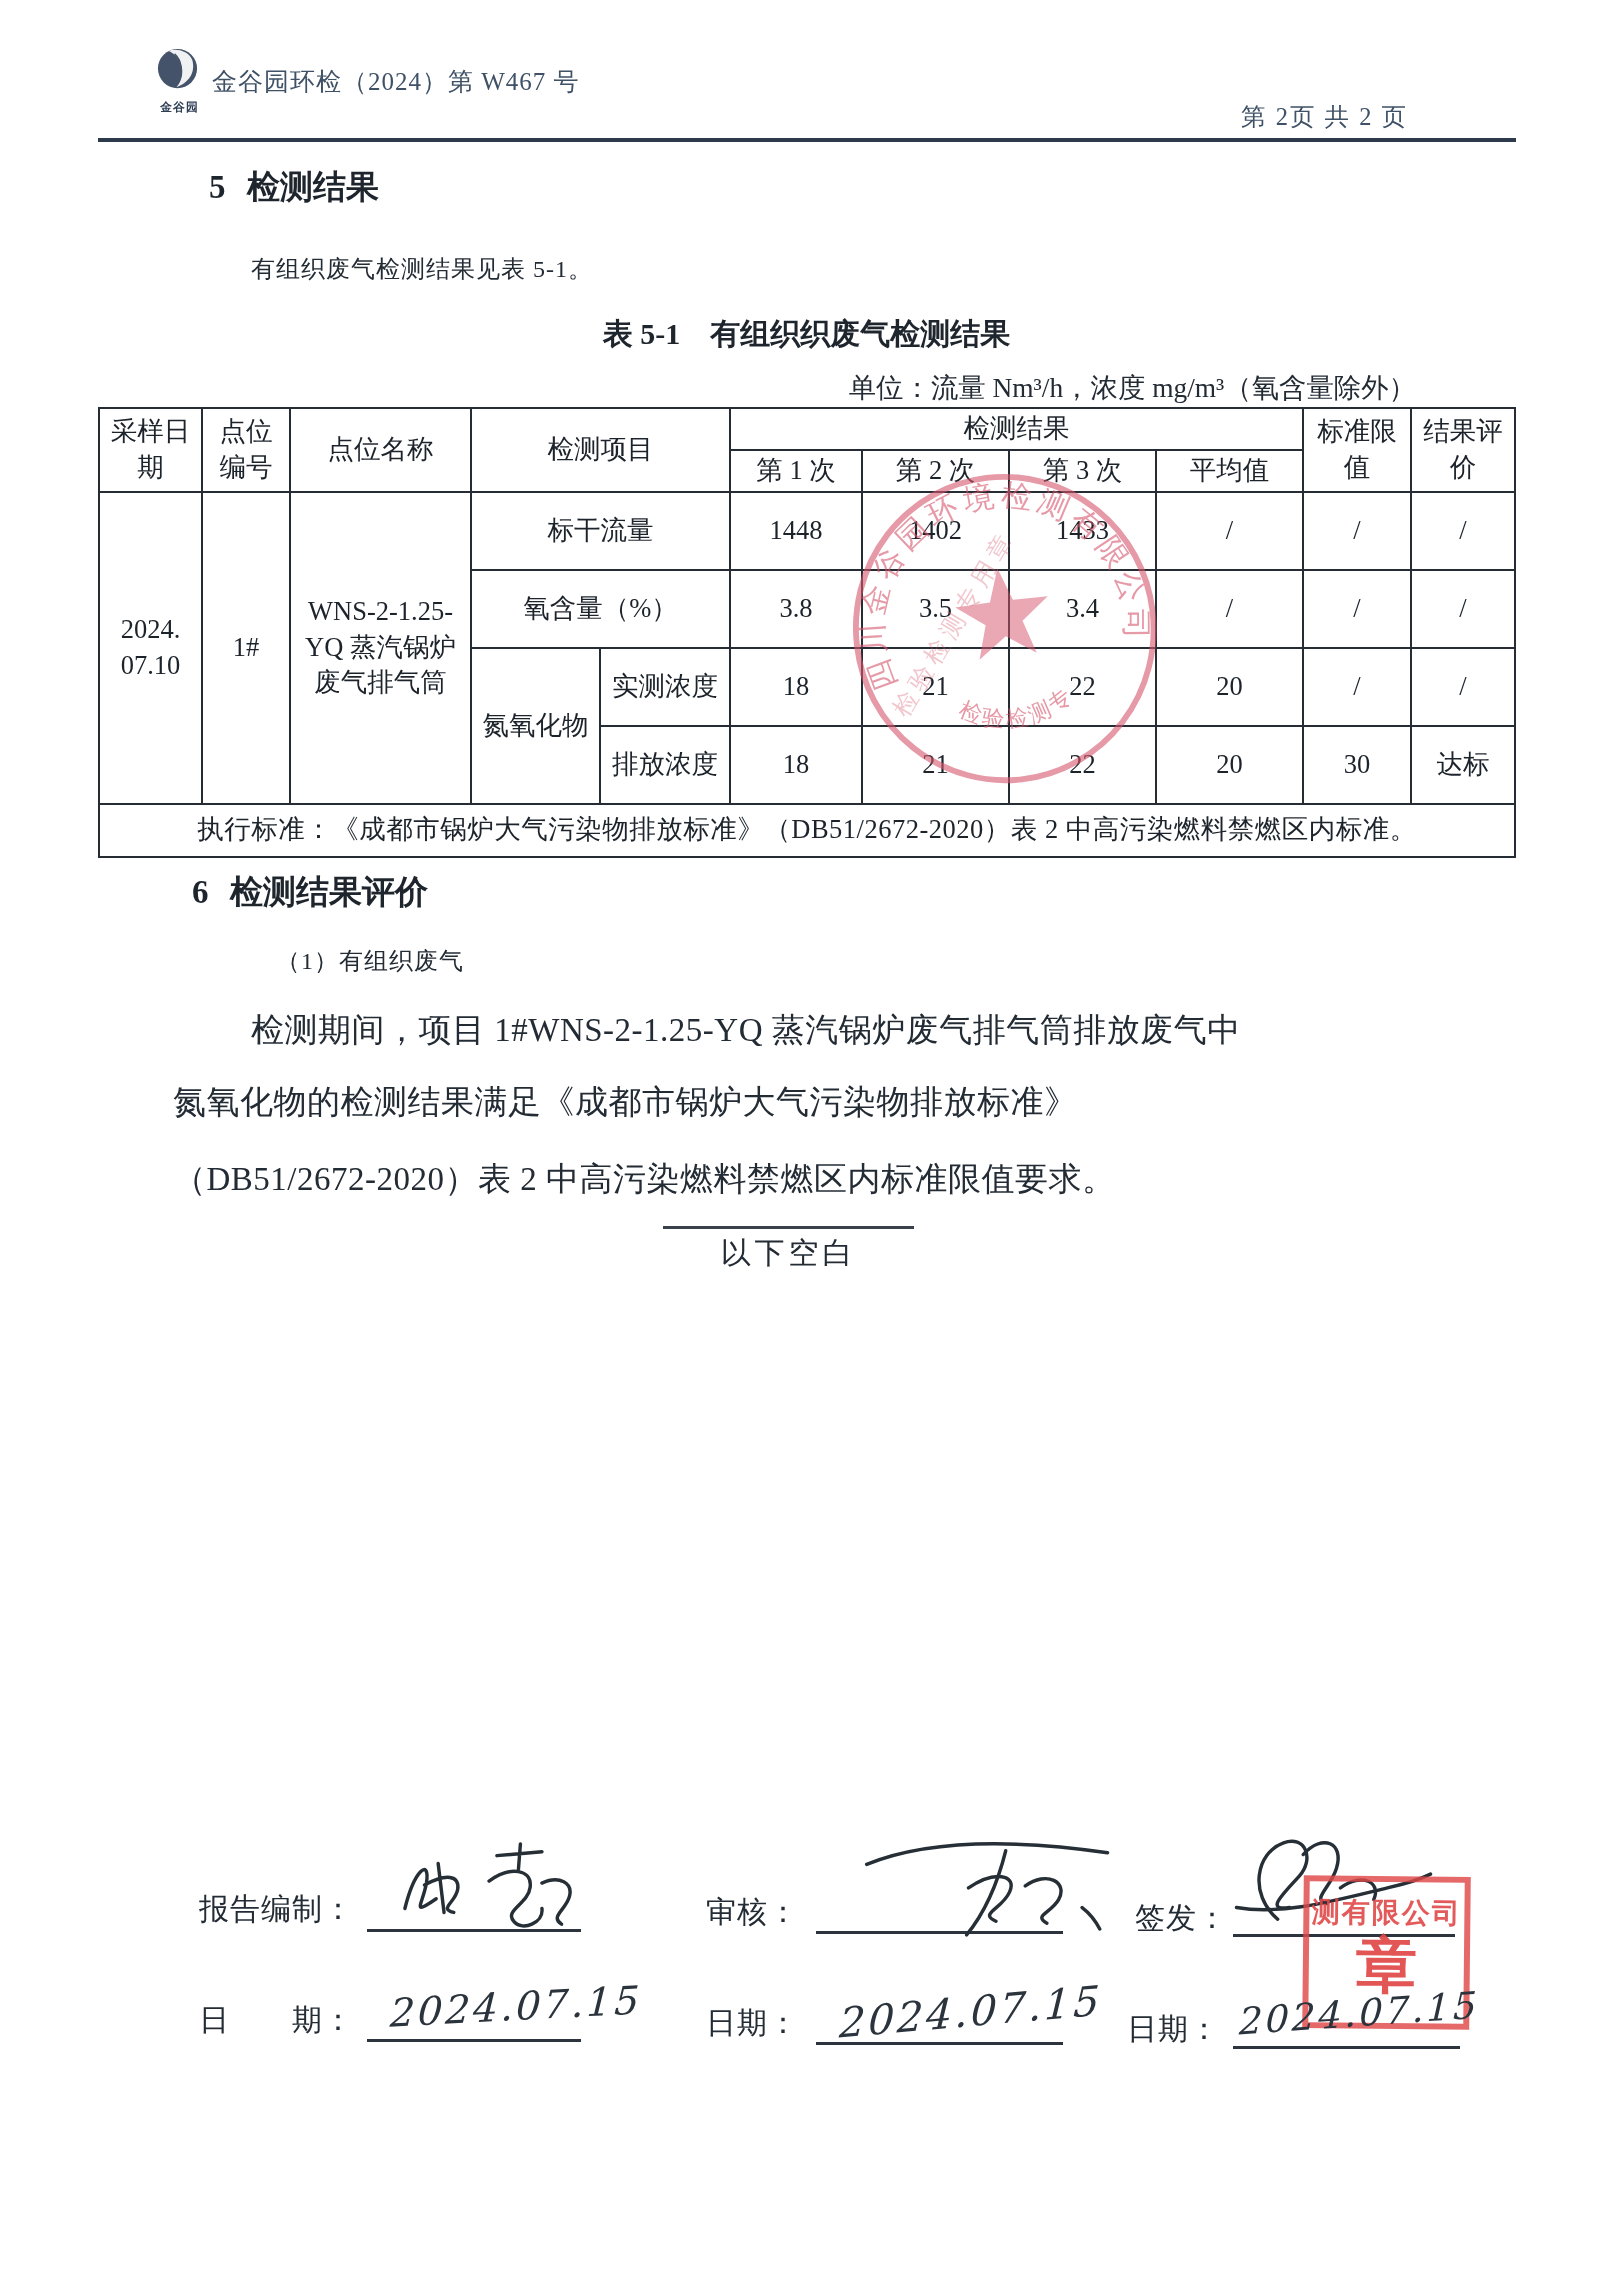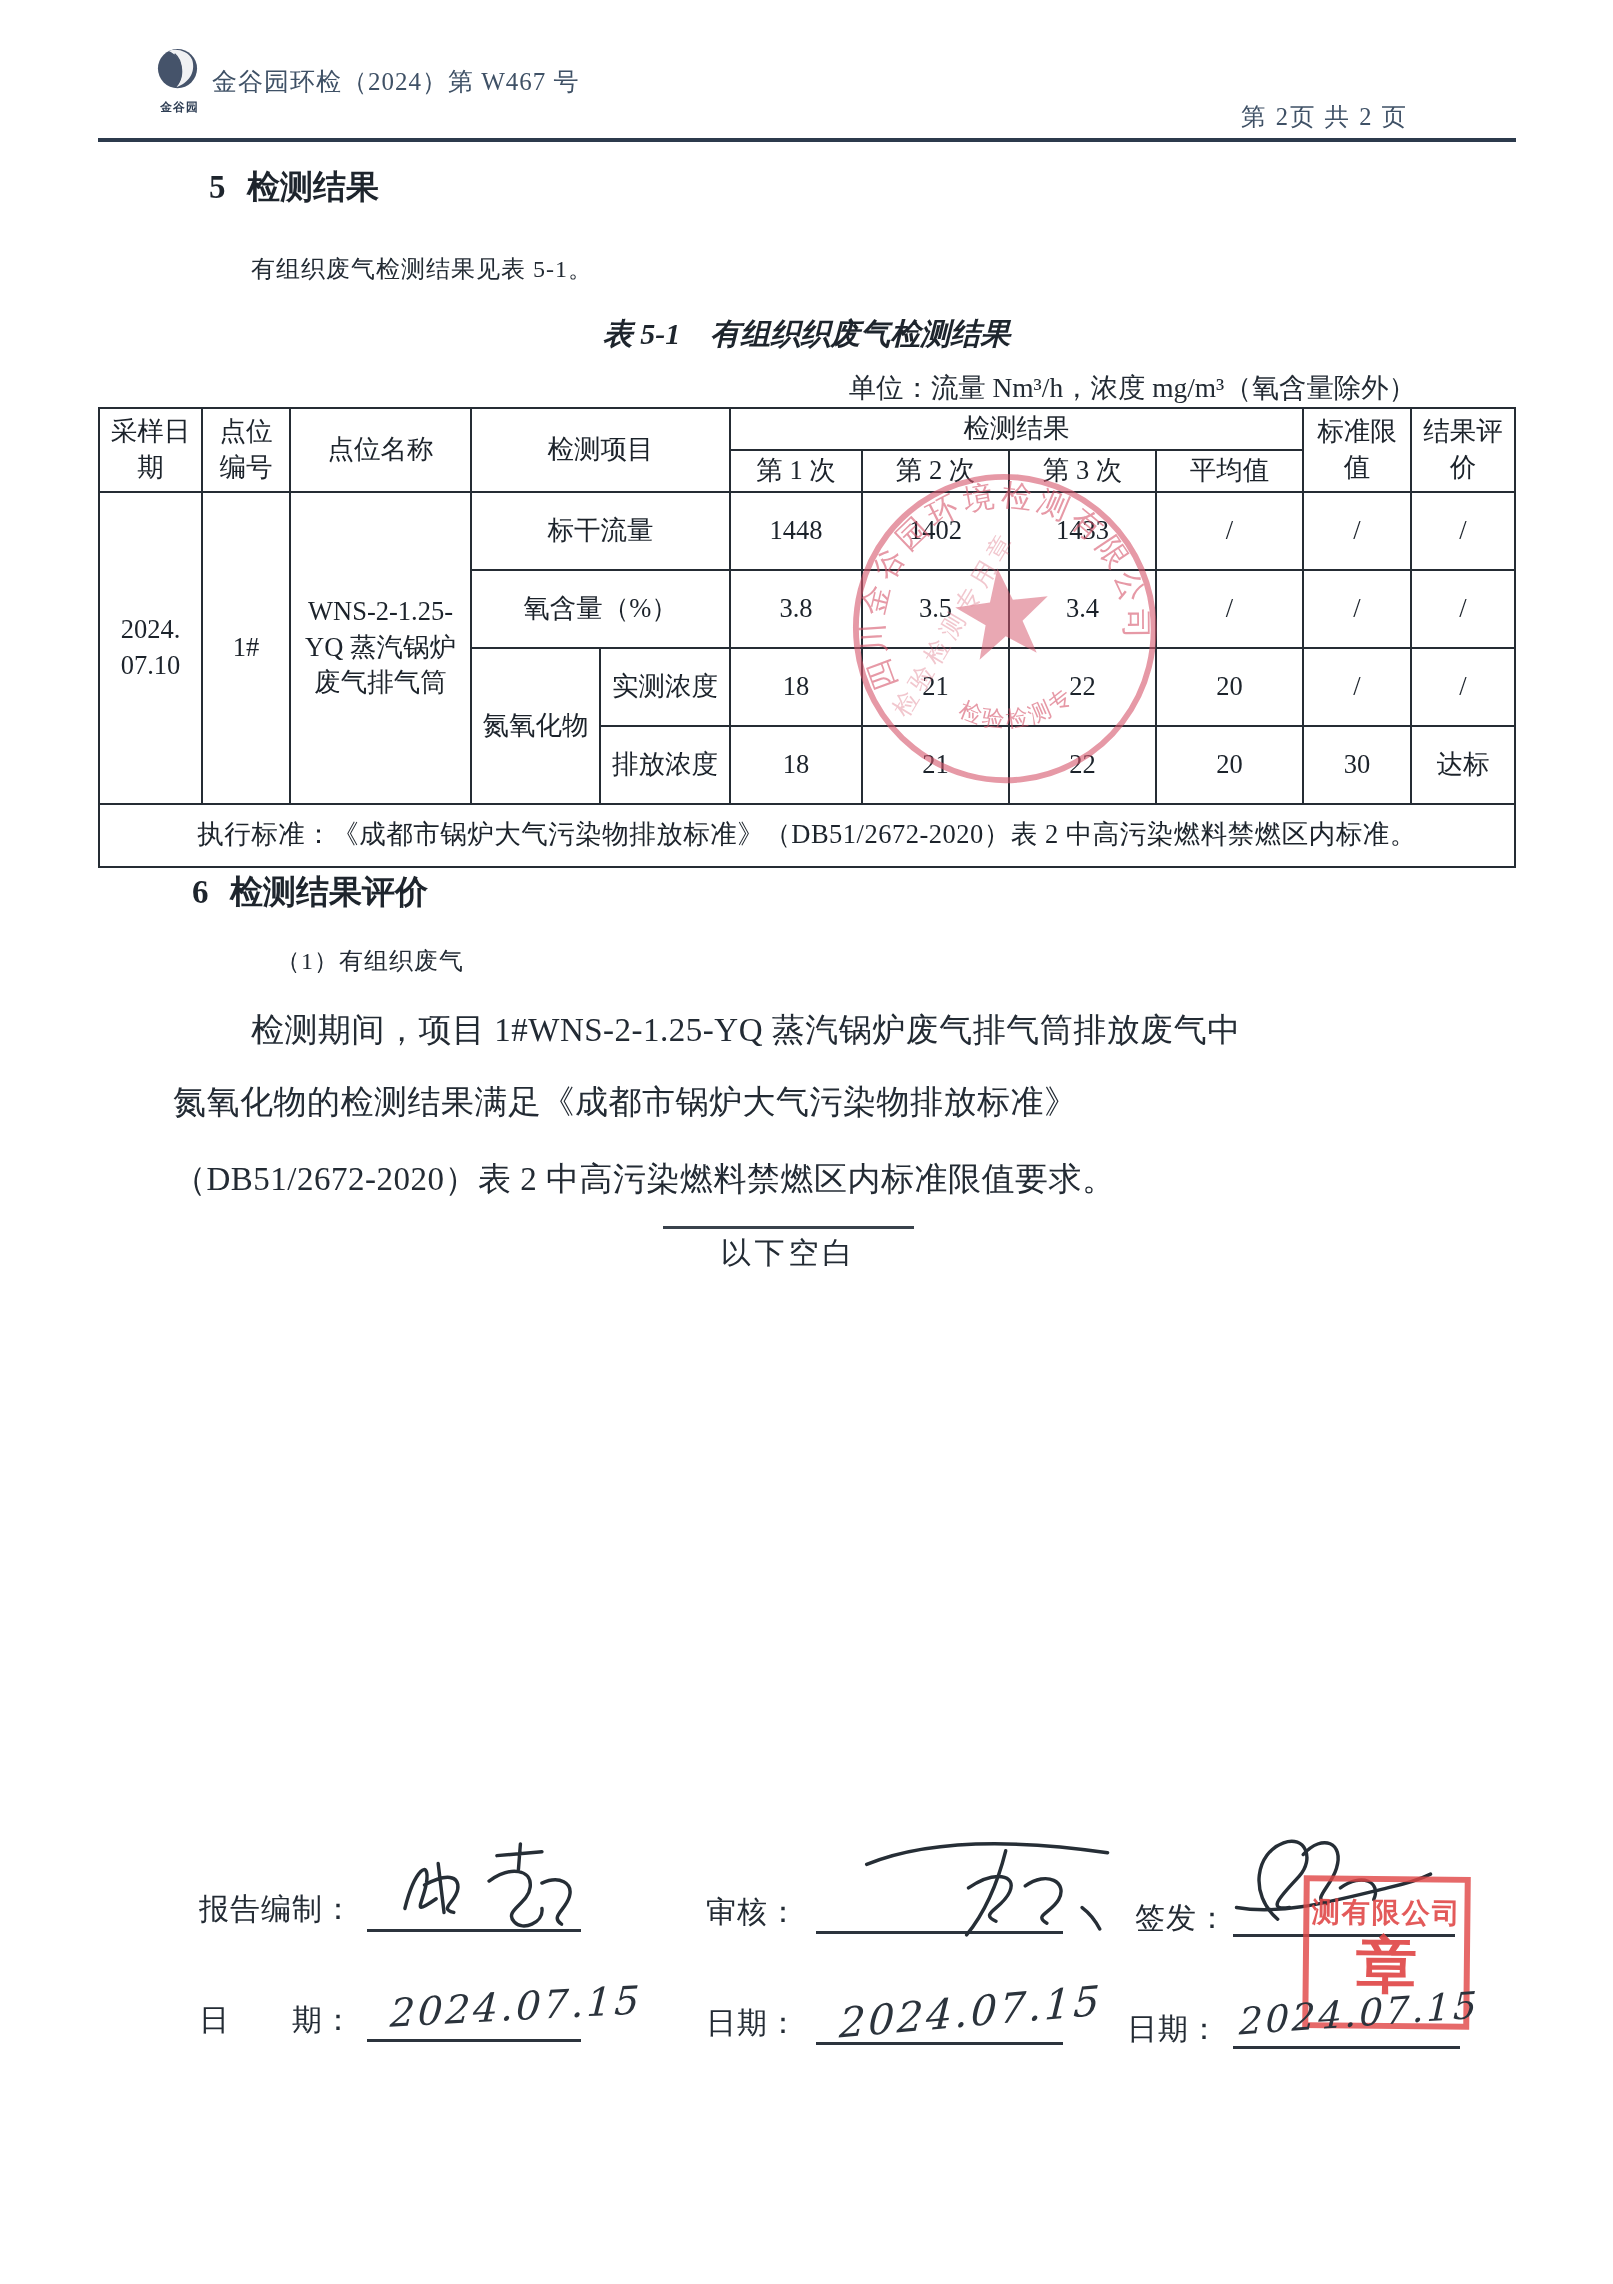--- a/index.html
+++ b/index.html
@@ -10,21 +10,21 @@
   .pageinfo{font-size:24.5px;color:#3f5166;letter-spacing:2px;}
   .hrule{background:#2c3a4c;height:3.9px;}
   .sec-title{font-size:33px;font-weight:bold;color:#1e252d;}
   .sec-title .no{margin-right:21.6px;}
   .body-text{font-size:24px;color:#232b34;letter-spacing:1px;margin-top:12px;}
   .caption{font-size:30px;font-weight:bold;text-align:center;color:#1e252d;}
   .unitnote{font-size:27.4px;text-align:right;color:#232b34;}
   table.report{border-collapse:collapse;table-layout:fixed;width:1417px;}
   table.report td{border:2px solid #252c34;text-align:center;vertical-align:middle;
       font-size:26.5px;color:#1c232b;padding:2px 3.9px;line-height:1.35;}
-  tr.hrow1{height:39px;} tr.hrow2{height:36px;} tr.drow{height:78px;} tr.frow{height:63px;}
+  tr.hrow1{height:39px;} tr.hrow2{height:36px;} tr.drow{height:78px;} tr.frow{height:53px;}
   td.pname{font-size:25.5px;line-height:1.5;padding:0 11.8px;word-break:break-word;}
   td.std{ text-align:left;font-size:26.5px;padding-left:11.8px;letter-spacing:0.5px;}
   .para{font-size:33px;color:#232b34;letter-spacing:0.5px;white-space:nowrap;}
   .blankline{background:#39424c;height:2.9px;}
   .blanktext{font-size:30px;text-align:center;color:#232b34;letter-spacing:3.9px;}
   .sig-label{font-size:30px;color:#232b34;letter-spacing:1px;white-space:nowrap;}
   .sig-line{background:#2c343d;height:2.9px;}
   .hand{font-family:"DejaVu Serif",serif;font-style:italic;font-size:39px;color:#2b333c;
         letter-spacing:2.9px;white-space:nowrap;}
   .ink{stroke:#262e36;stroke-width:3.5;fill:none;stroke-linecap:round;stroke-linejoin:round;}
@@ -48,21 +48,21 @@
   </div>
   <div class="abs docnum" style="left:212px;top:65px;">金谷园环检（2024）第 W467 号</div>
   <div class="abs pageinfo" style="left:1241px;top:100px;">第 2页  共 2 页</div>
   <div class="abs hrule" style="left:98px;top:138px;width:1418px;"></div>
 
   <div class="abs sec-title" style="left:209px;top:165px;text-align:center;">
     <span class="no">5</span><span>检测结果</span>
   </div>
   <div class="abs body-text" style="left:251px;top:241px;">有组织废气检测结果见表 5-1。</div>
 
-  <div class="abs caption" style="left:98px;top:314px;width:1417px;font-style:italic;">表 5-1　有组织织废气检测结果</div>
+  <div class="abs caption" style="left:98px;top:314px;width:1417px;">表 5-1　有组织织废气检测结果</div>
   <div class="abs unitnote" style="left:98px;top:370px;width:1318px;">单位：流量 Nm³/h，浓度 mg/m³（氧含量除外）</div>
 
   <div class="abs" style="left:98px;top:407px;">
     <table class="report">
       <colgroup>
         <col style="width:103px">
           <col style="width:88px">
           <col style="width:181px">
         <col style="width:129px">
           <col style="width:130px">

